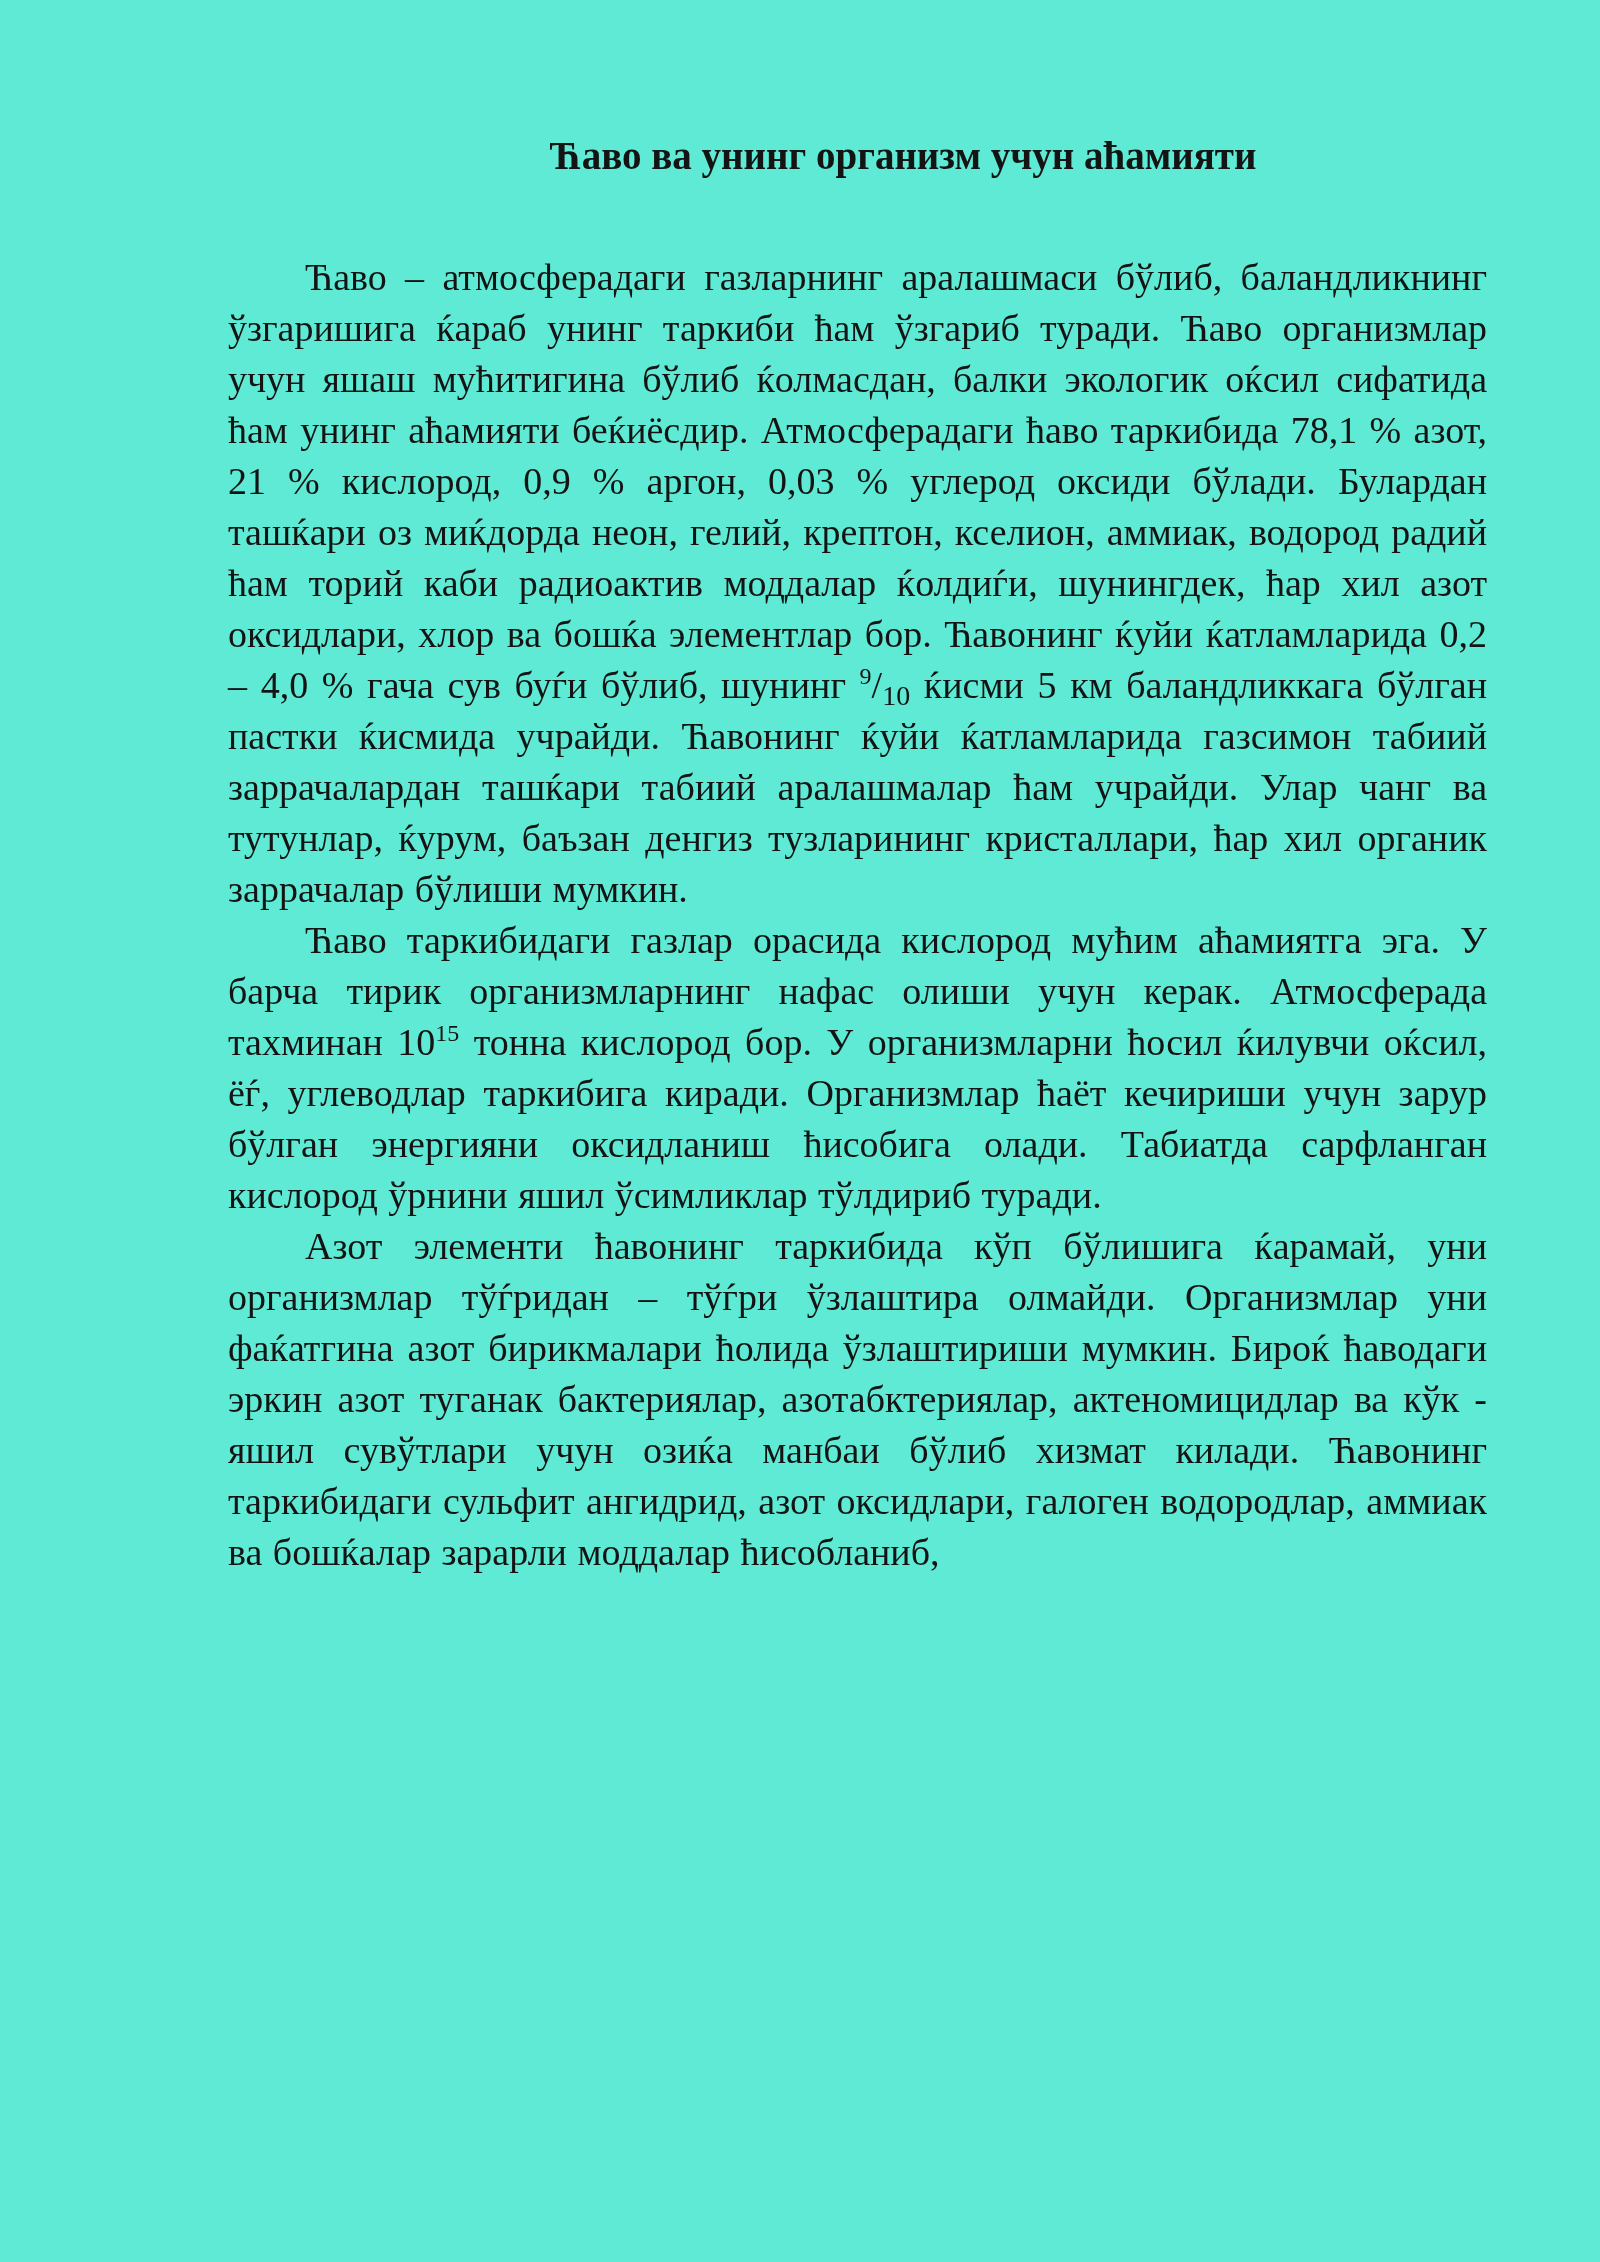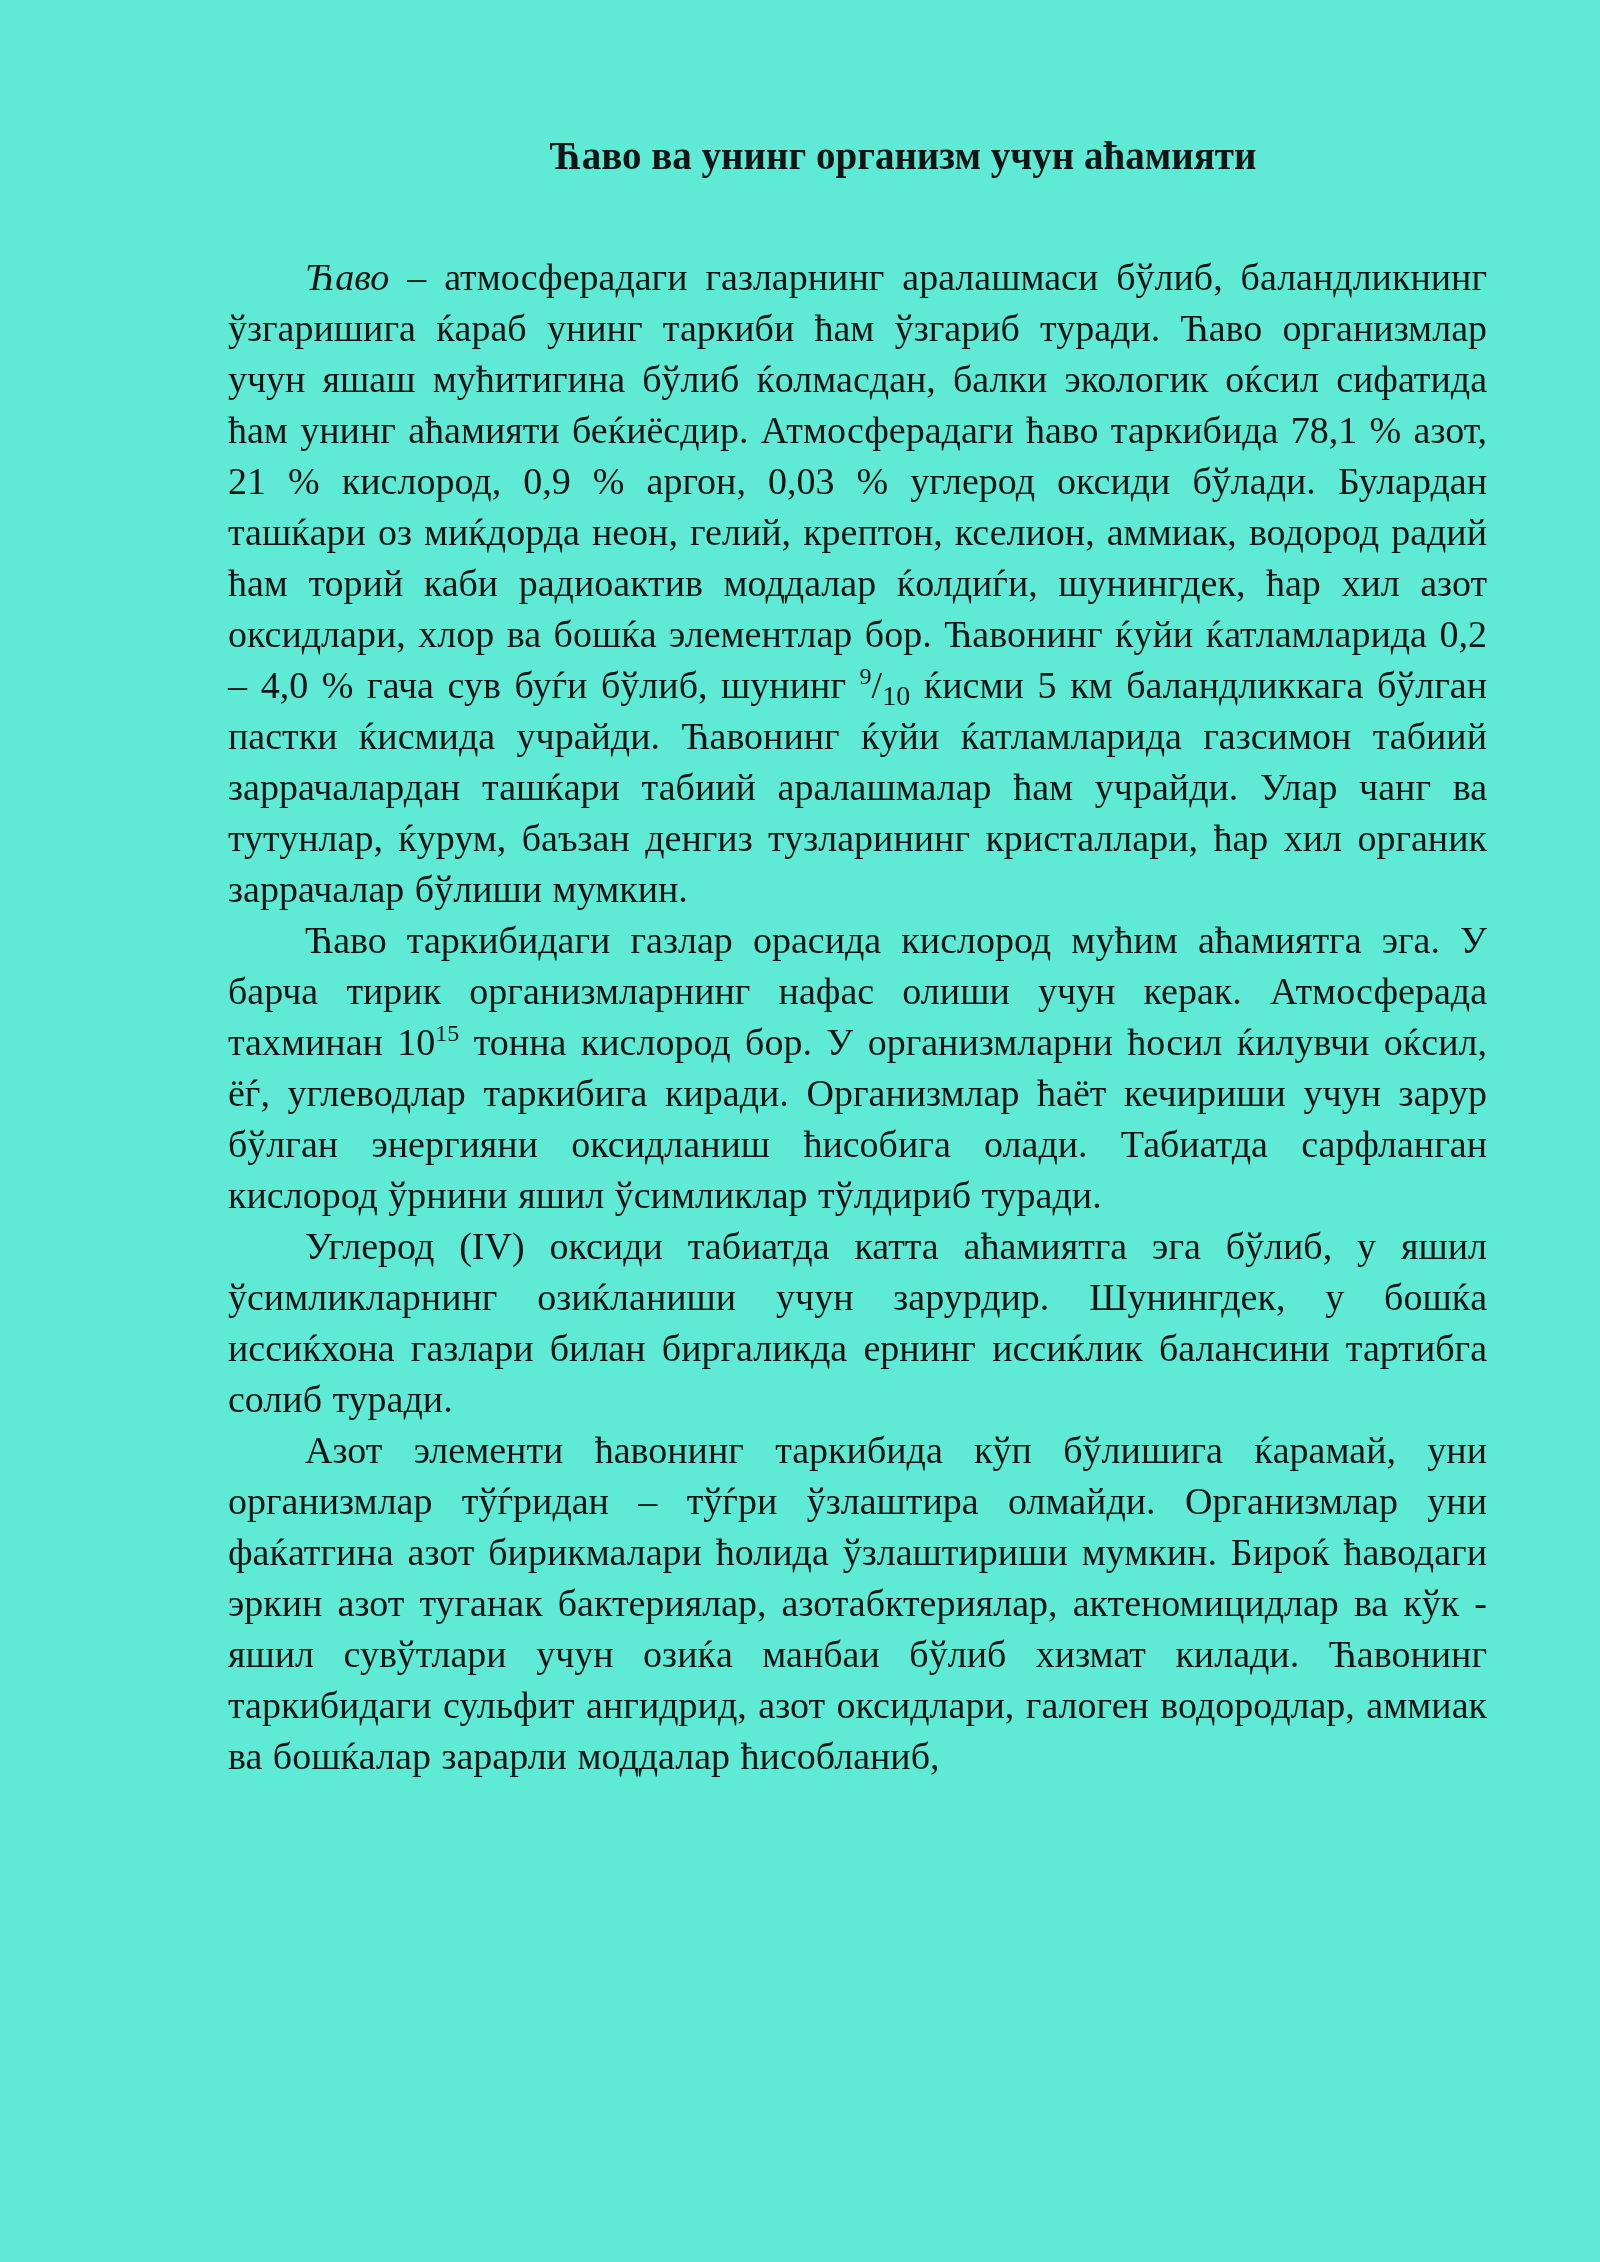--- a/index.html
+++ b/index.html
@@ -30,21 +30,21 @@
   .doc-body {
     font-size: 38px;
     line-height: 51px;
   }
   .doc-body p {
     margin: 0;
     text-align: justify;
     text-indent: 77px;
     word-spacing: 1px;
   }
-  .italic { font-style: italic; }
+  .italic { }
   sup.sm {
     font-size: 24px;
     line-height: 0;
     vertical-align: 14px;
   }
   sub.sm {
     font-size: 28px;
     line-height: 0;
     vertical-align: -7px;
   }
@@ -55,19 +55,18 @@
 <div class="page">
 
   <h1 class="doc-title">Ћаво ва унинг организм учун аћамияти</h1>
 
   <div class="doc-body">
 
     <p><span class="italic">Ћаво</span><span> – атмосферадаги газларнинг аралашмаси бўлиб, баландликнинг ўзгаришига ќараб унинг таркиби ћам ўзгариб туради. Ћаво организмлар учун яшаш мућитигина бўлиб ќолмасдан, балки экологик оќсил сифатида ћам унинг аћамияти беќиёсдир. Атмосферадаги ћаво таркибида 78,1 % азот, 21 % кислород, 0,9 % аргон, 0,03 % углерод оксиди бўлади. Булардан ташќари оз миќдорда неон, гелий, крептон, кселион, аммиак, водород радий ћам торий каби радиоактив моддалар ќолдиѓи, шунингдек, ћар хил азот оксидлари, хлор ва бошќа элементлар бор. Ћавонинг ќуйи ќатламларида 0,2 – 4,0 % гача сув буѓи бўлиб, шунинг </span><sup class="sm">9</sup><span>/</span><sub class="sm">10</sub><span> ќисми 5 км баландликкага бўлган пастки ќисмида учрайди. Ћавонинг ќуйи ќатламларида газсимон табиий заррачалардан ташќари табиий аралашмалар ћам учрайди. Улар чанг ва тутунлар, ќурум, баъзан денгиз тузларининг кристаллари, ћар хил органик заррачалар бўлиши мумкин.</span></p>
 
     <p><span>Ћаво таркибидаги газлар орасида кислород мућим аћамиятга эга. У барча тирик организмларнинг нафас олиши учун керак. Атмосферада тахминан 10</span><sup class="sm">15</sup><span> тонна кислород бор. У организмларни ћосил ќилувчи оќсил, ёѓ, углеводлар таркибига киради. Организмлар ћаёт кечириши учун зарур бўлган энергияни оксидланиш ћисобига олади. Табиатда сарфланган кислород ўрнини яшил ўсимликлар тўлдириб туради.</span></p>
 
-    <p><span>Углерод (IV) оксиди табиатда катта аћамиятга эга бўлиб, у яшил ўсимликларнинг озиќланиши учун зарурдир. Шунингдек, у бошќа иссиќхона газлари билан биргаликда ернинг иссиќлик балансини тартибга солиб туради.</span></p>
 
 
     <p><span>Азот элементи ћавонинг таркибида кўп бўлишига ќарамай, уни организмлар тўѓридан – тўѓри ўзлаштира олмайди. Организмлар уни фаќатгина азот бирикмалари ћолида ўзлаштириши мумкин. Бироќ ћаводаги эркин азот туганак бактериялар, азотабктериялар, актеномицидлар ва кўк - яшил сувўтлари учун озиќа манбаи бўлиб хизмат килади. Ћавонинг таркибидаги сульфит ангидрид, азот оксидлари, галоген водородлар, аммиак ва бошќалар зарарли моддалар ћисобланиб,</span></p>
 
   </div>
 </div>
 
 </body></html>

